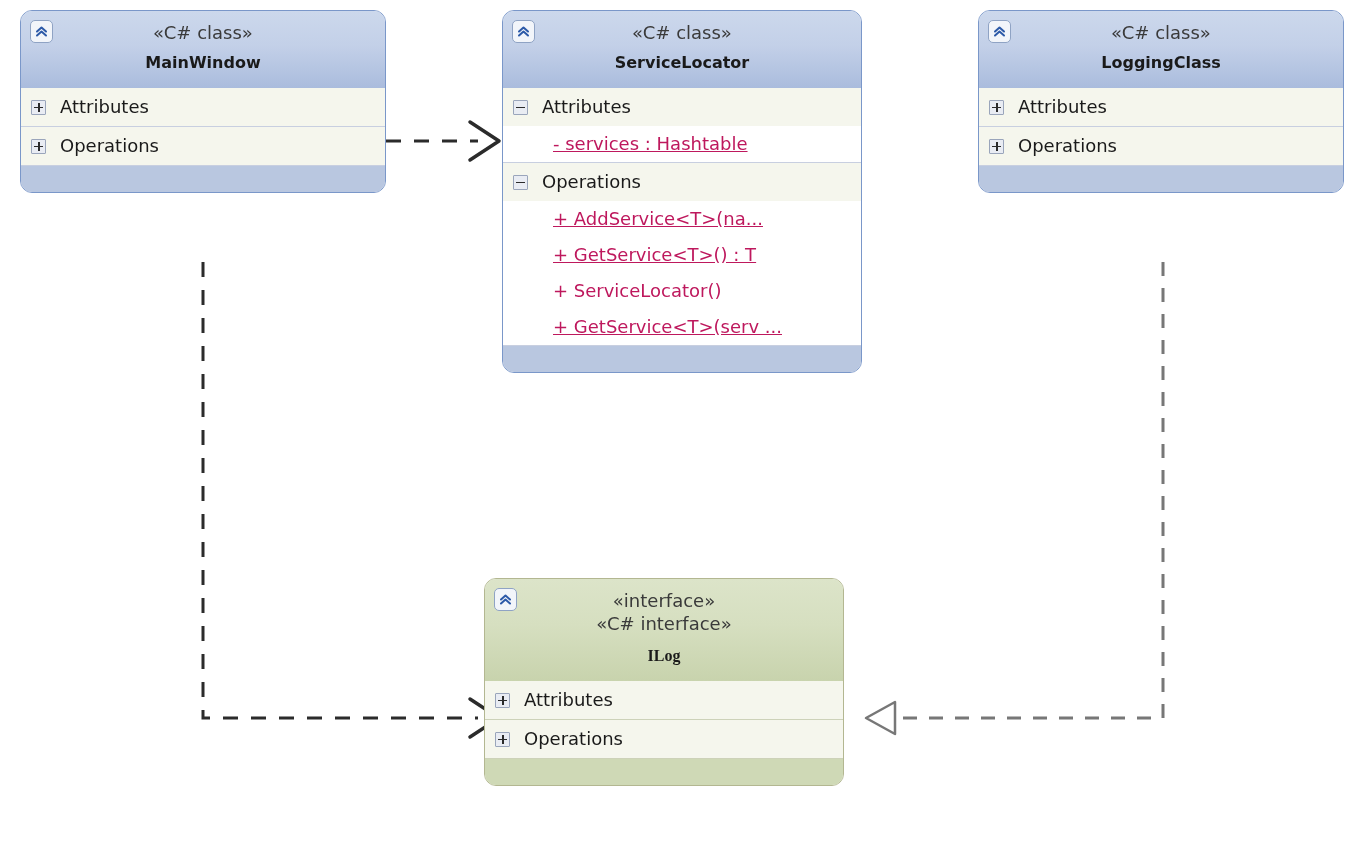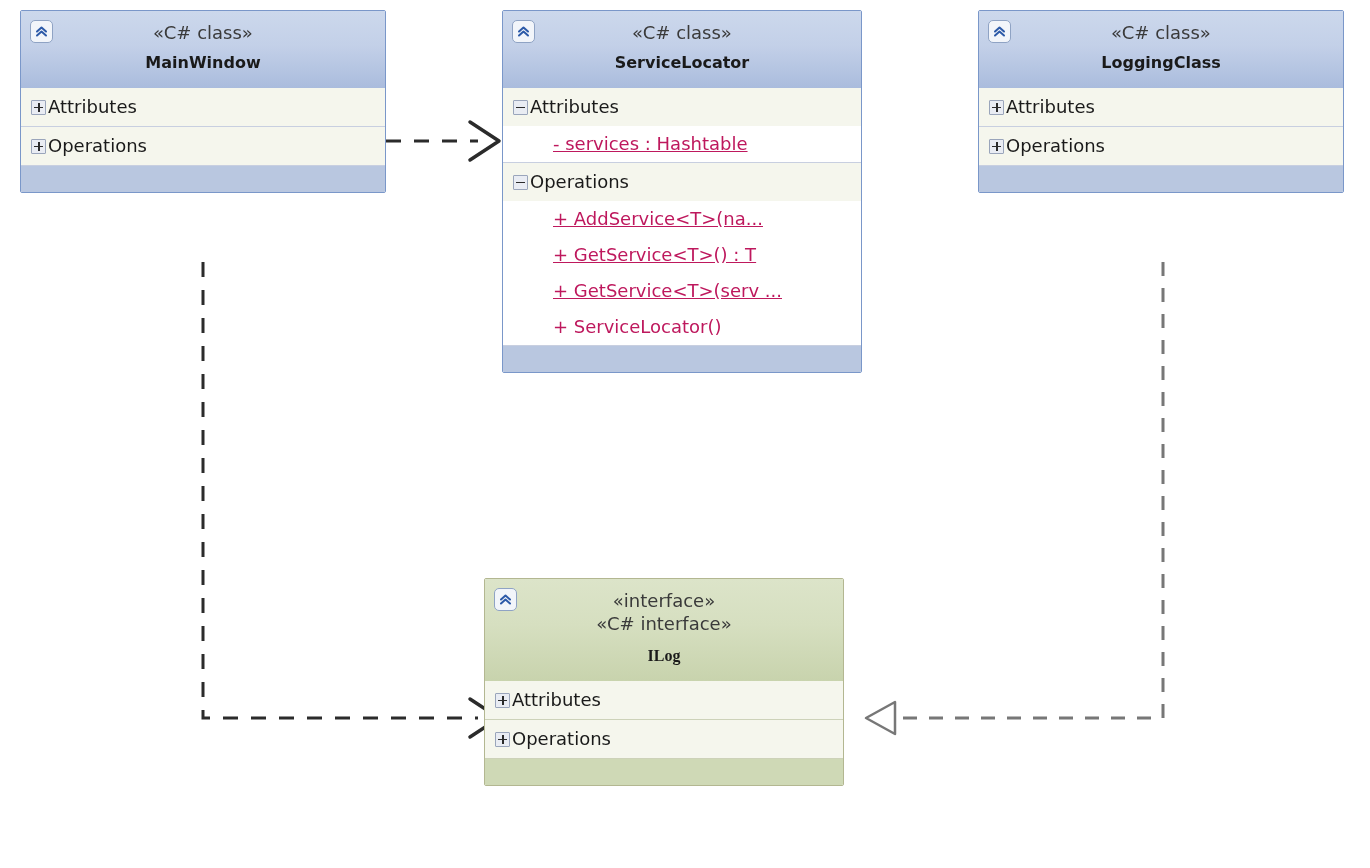--- a/index.html
+++ b/index.html
@@ -28,21 +28,21 @@
     width: 1370px;
     height: 868px;
     pointer-events: none;
   }
 
   
   .uml-node {
     position: absolute;
     box-sizing: border-box;
     border: 1px solid #7a97c9;
-    border-radius: 2px;
+    border-radius: 12px;
     overflow: hidden;
   }
   .uml-node.iface {
     border-color: #b3b791;
   }
 
   .node-header {
     position: relative;
     background: linear-gradient(to bottom, #ccd8ec 0%, #c3d0e8 45%, #aabcdd 100%);
     padding: 10px 8px 12px 8px;
@@ -92,21 +92,21 @@
 
   
   .compartments {
     background: #f5f6ed;
   }
   .uml-node.iface .compartments { background: #f6f7ee; }
 
   .compartment-head {
     display: flex;
     align-items: center;
-    gap: 2px;
+    gap: 14px;
     padding: 8px 8px 8px 10px;
     background: #f5f6ed;
     border-top: 1px solid #c8cfe0;
     font-size: 18px;
     color: #1a1a1a;
     line-height: 22px;
   }
   .uml-node.iface .compartment-head { border-top-color: #cdd2b9; }
 
   .compartment-head:first-child { border-top: none; }
@@ -235,24 +235,24 @@
         <span>Operations</span>
       </div>
       <div class="member-list">
         <div class="member">
           <span class="u">+  AddService&lt;T&gt;(na...</span>
         </div>
         <div class="member">
           <span class="u">+ GetService&lt;T&gt;() : T</span>
         </div>
         <div class="member">
+          <span>+ ServiceLocator()</span>
+        </div>
+        <div class="member">
           <span class="u">+  GetService&lt;T&gt;(serv ...</span>
-        </div>
-        <div class="member">
-          <span>+ ServiceLocator()</span>
         </div>
       </div>
     </div>
     <div class="node-footer"></div>
   </div>
 
   <div class="uml-node" id="node-logging-class" style="left:978px; top:10px; width:366px;">
     <div class="node-header">
       <div class="hdr-btn">
         <svg width="15" height="13" viewBox="0 0 15 13" aria-hidden="true">

